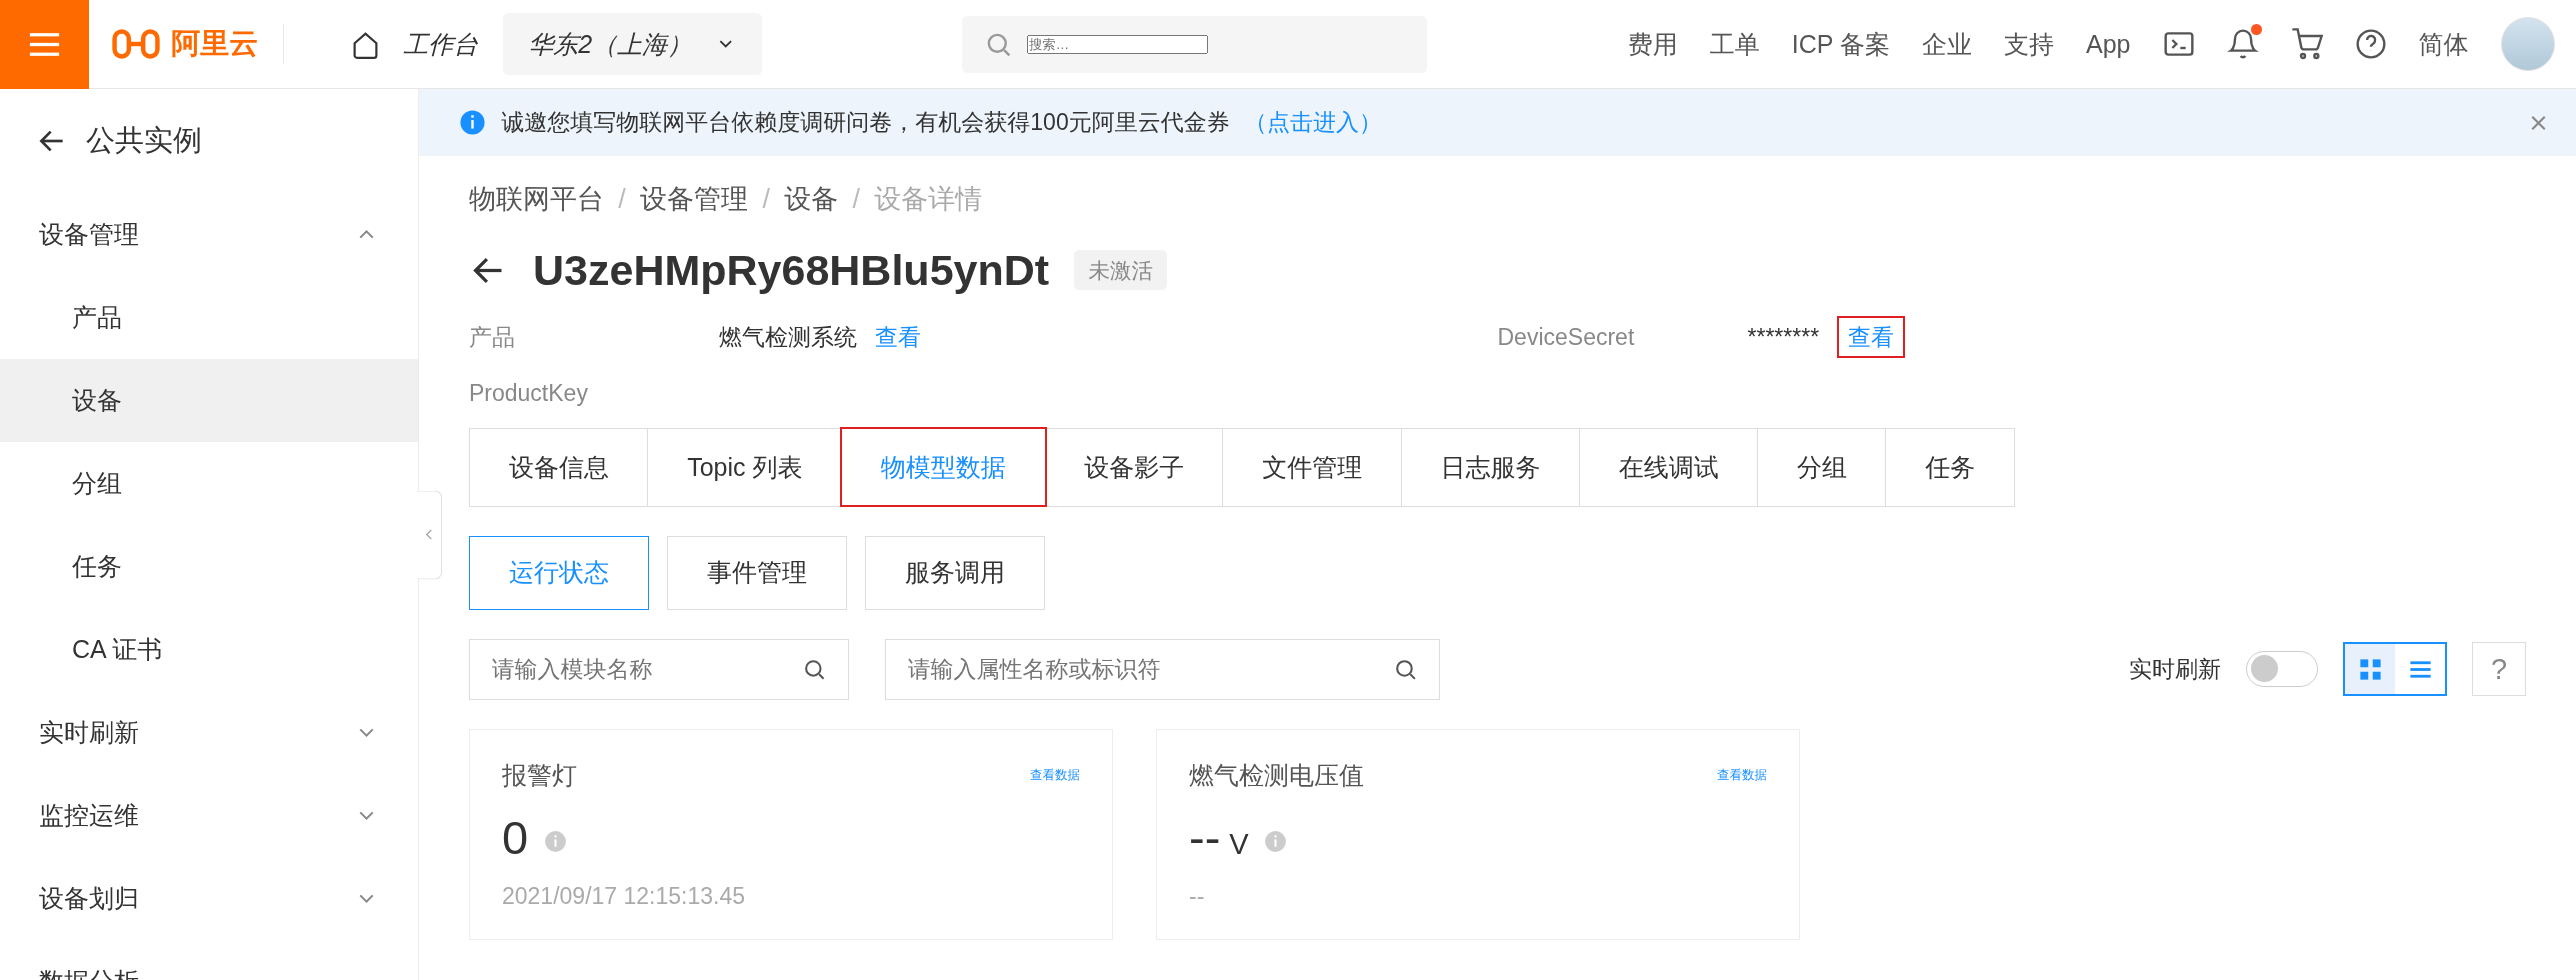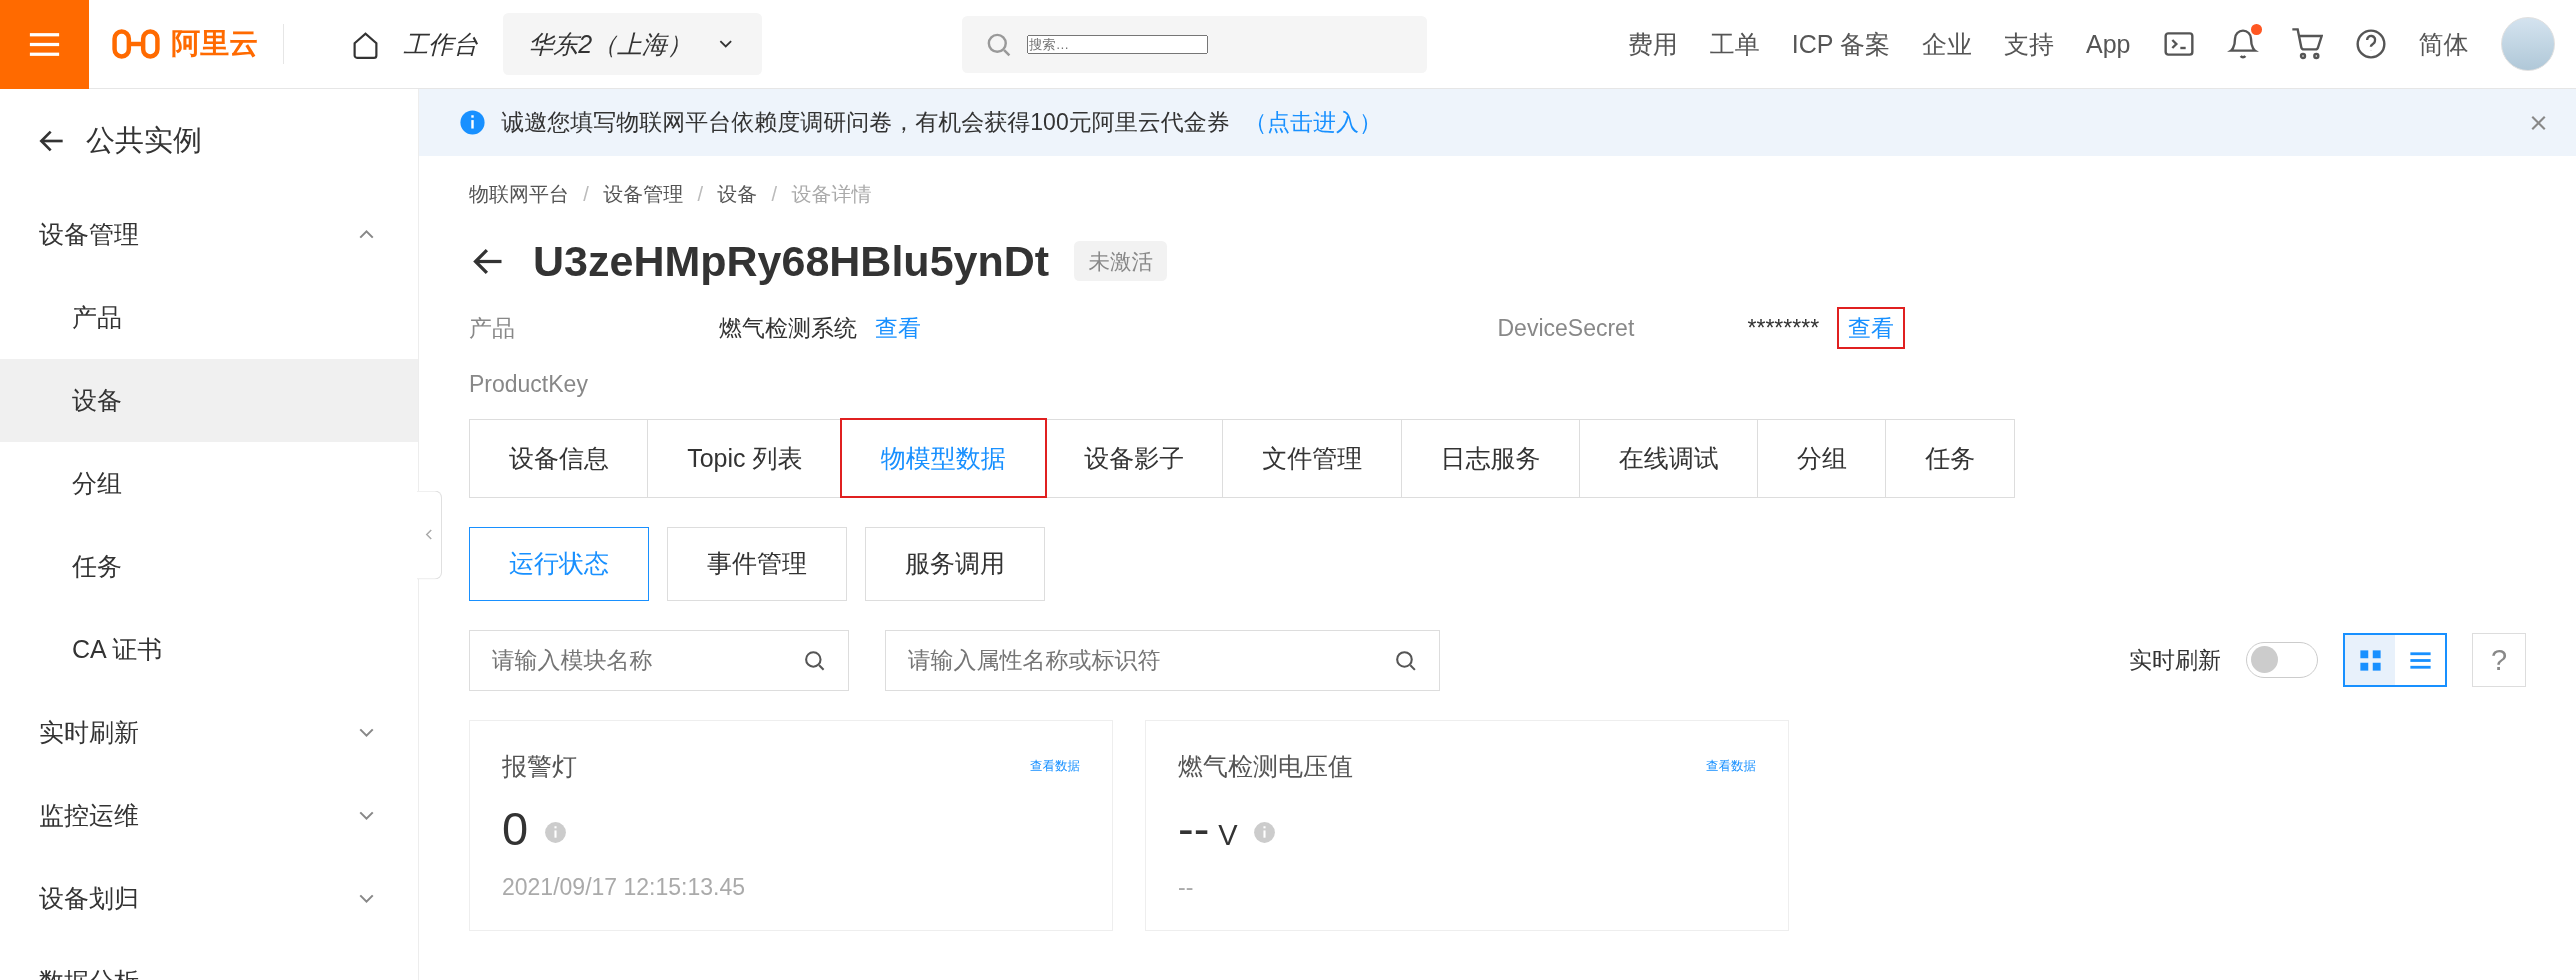--- a/index.html
+++ b/index.html
@@ -29,21 +29,21 @@
     .nav-item.active { background: #f0f0f0; }
     .chev { color: #888; }
 
     
     .main { flex: 1; position: relative; display: flex; flex-direction: column; }
     .collapse-handle { position: absolute; left: -1.8px; top: 50%; transform: translateY(-50%); width: 25px; height: 89px; border: 1.8px solid #e0e0e0; background: #fff; border-left: none; border-radius: 0 7.2px 7.2px 0; display: flex; align-items: center; justify-content: center; color: #aaa; cursor: pointer; }
     .banner { background: #eef4fb; padding: 18px 39px; display: flex; align-items: center; gap: 14.3px; font-size: 23px; color: #333; position: relative; }
     .banner .info-icon { color: #1890ff; font-size: 29px; }
     .banner a { color: #1890ff; text-decoration: none; cursor: pointer; font-family: Liberation Mono, monospace; }
     .banner-close { position: absolute; right: 25px; top: 50%; transform: translateY(-50%); color: #888; cursor: pointer; font-size: 25px; }
-    .breadcrumb { display: flex; align-items: center; gap: 14.3px; padding: 25px 50px 10.7px; font-size: 20px; color: #555; }
+    .breadcrumb { display: flex; align-items: center; gap: 14.3px; padding: 25px 50px 10.7px; font-size: 27px; color: #555; }
     .breadcrumb .sep { color: #bbb; }
     .breadcrumb .current { color: #aaa; }
     .breadcrumb .bc-link { cursor: pointer; }
     .title-row { display: flex; align-items: center; gap: 25px; padding: 18px 50px 21.5px; }
     .back-arrow { font-size: 39px; cursor: pointer; }
     .page-title { font-size: 43px; font-weight: 700; }
     .badge { background: #f2f2f2; color: #888; padding: 5.4px 14.3px; border-radius: 5.4px; font-size: 21.5px; }
 
     .meta { display: grid; grid-template-columns: 250px 1fr 250px 1fr; padding: 0 50px 21.5px; row-gap: 21.5px; font-size: 23px; align-items: center; }
     .meta-label { color: #888; }
@@ -69,21 +69,21 @@
     .toggle { width: 72px; height: 36px; border-radius: 18px; background: #fff; border: 1.8px solid #ccc; position: relative; cursor: pointer; }
     .toggle-knob { position: absolute; left: 3.6px; top: 2.7px; width: 27px; height: 27px; border-radius: 50%; background: #ccc; }
     .view-switch { display: flex; border: 2.7px solid #1890ff; }
     .view-switch > div { width: 50px; height: 50px; display: flex; align-items: center; justify-content: center; cursor: pointer; color: #1890ff; }
     .view-switch .on { background: #e8f1fb; }
     .help-btn { width: 54px; height: 54px; border: 1.8px solid #ddd; display: flex; align-items: center; justify-content: center; color: #888; font-size: 29px; cursor: pointer; }
 
     .content-grid { display: flex; padding: 29px 50px; gap: 36px; }
     .module-list { width: 340px; }
     .module-item { border-left: 5.4px solid #1890ff; padding: 29px 25px; background: #f7f7f7; font-size: 25px; cursor: pointer; }
-    .cards { display: flex; gap: 32px; flex: 1; }
+    .cards { display: flex; gap: 43px; flex: 1; }
     .card { border: 1.8px solid #eee; width: 644px; padding: 29px 32px; display: flex; flex-direction: column; gap: 18px; }
     .card-head { display: flex; justify-content: space-between; align-items: center; }
     .card-title { font-size: 25px; color: #555; }
     .card-value { font-size: 47px; font-weight: 500; display: flex; align-items: baseline; gap: 9px; }
     .unit { font-size: 29px; font-weight: 400; }
     .hint-icon { color: #ccc; font-size: 25px; margin-left: 5.4px; }
     .card-ts { font-size: 23px; color: #aaa; }
     
     svg { display: block; }
   </style>

